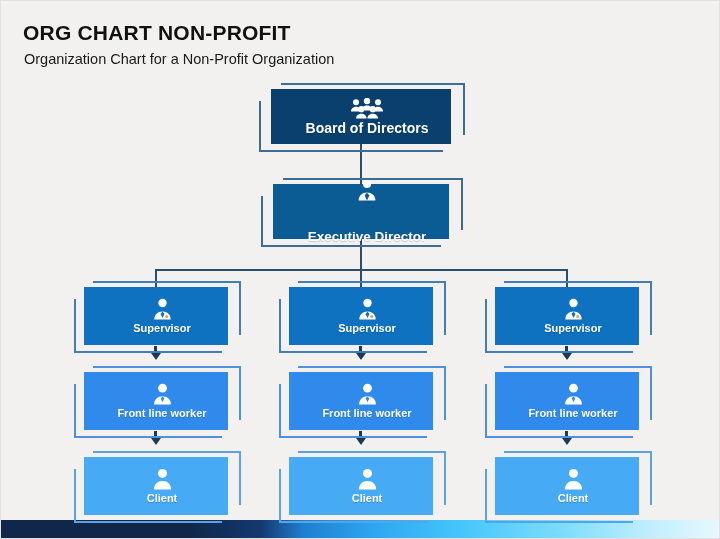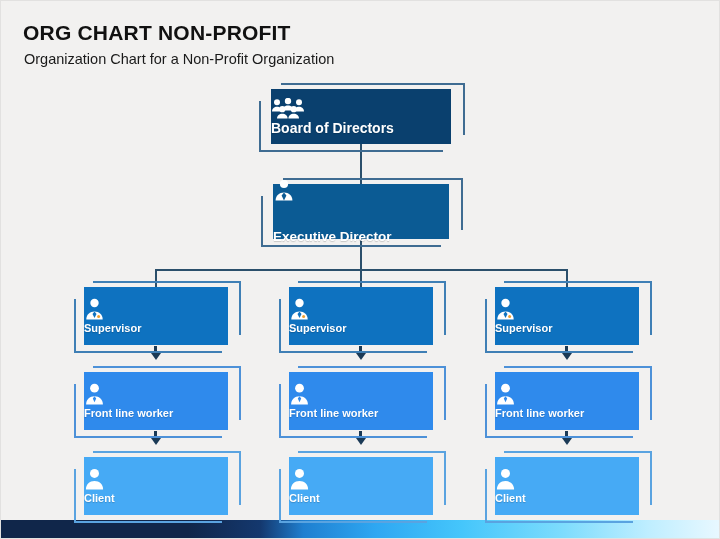--- a/index.html
+++ b/index.html
@@ -42,23 +42,24 @@
     border-top:7px solid #1b3a56;
   }
   .arrowstem{position:absolute;width:3px;background:#1b3a56;}
 
   
   .node{position:absolute;}
   .card{
     position:absolute;left:0;top:0;
     box-sizing:border-box;
     display:flex;flex-direction:column;
-    align-items:flex-start;justify-content:center;
+    align-items:center;justify-content:center;
     color:#ffffff;
     z-index:3;
+    padding-left:12px;
   }
   .card .label{
     font-weight:bold;
     text-align:center;
     line-height:1.05;
     text-shadow:0 1px 1px rgba(0,0,0,.18);
     white-space:nowrap;
   }
   .card .ico{display:block;line-height:0;}
 

